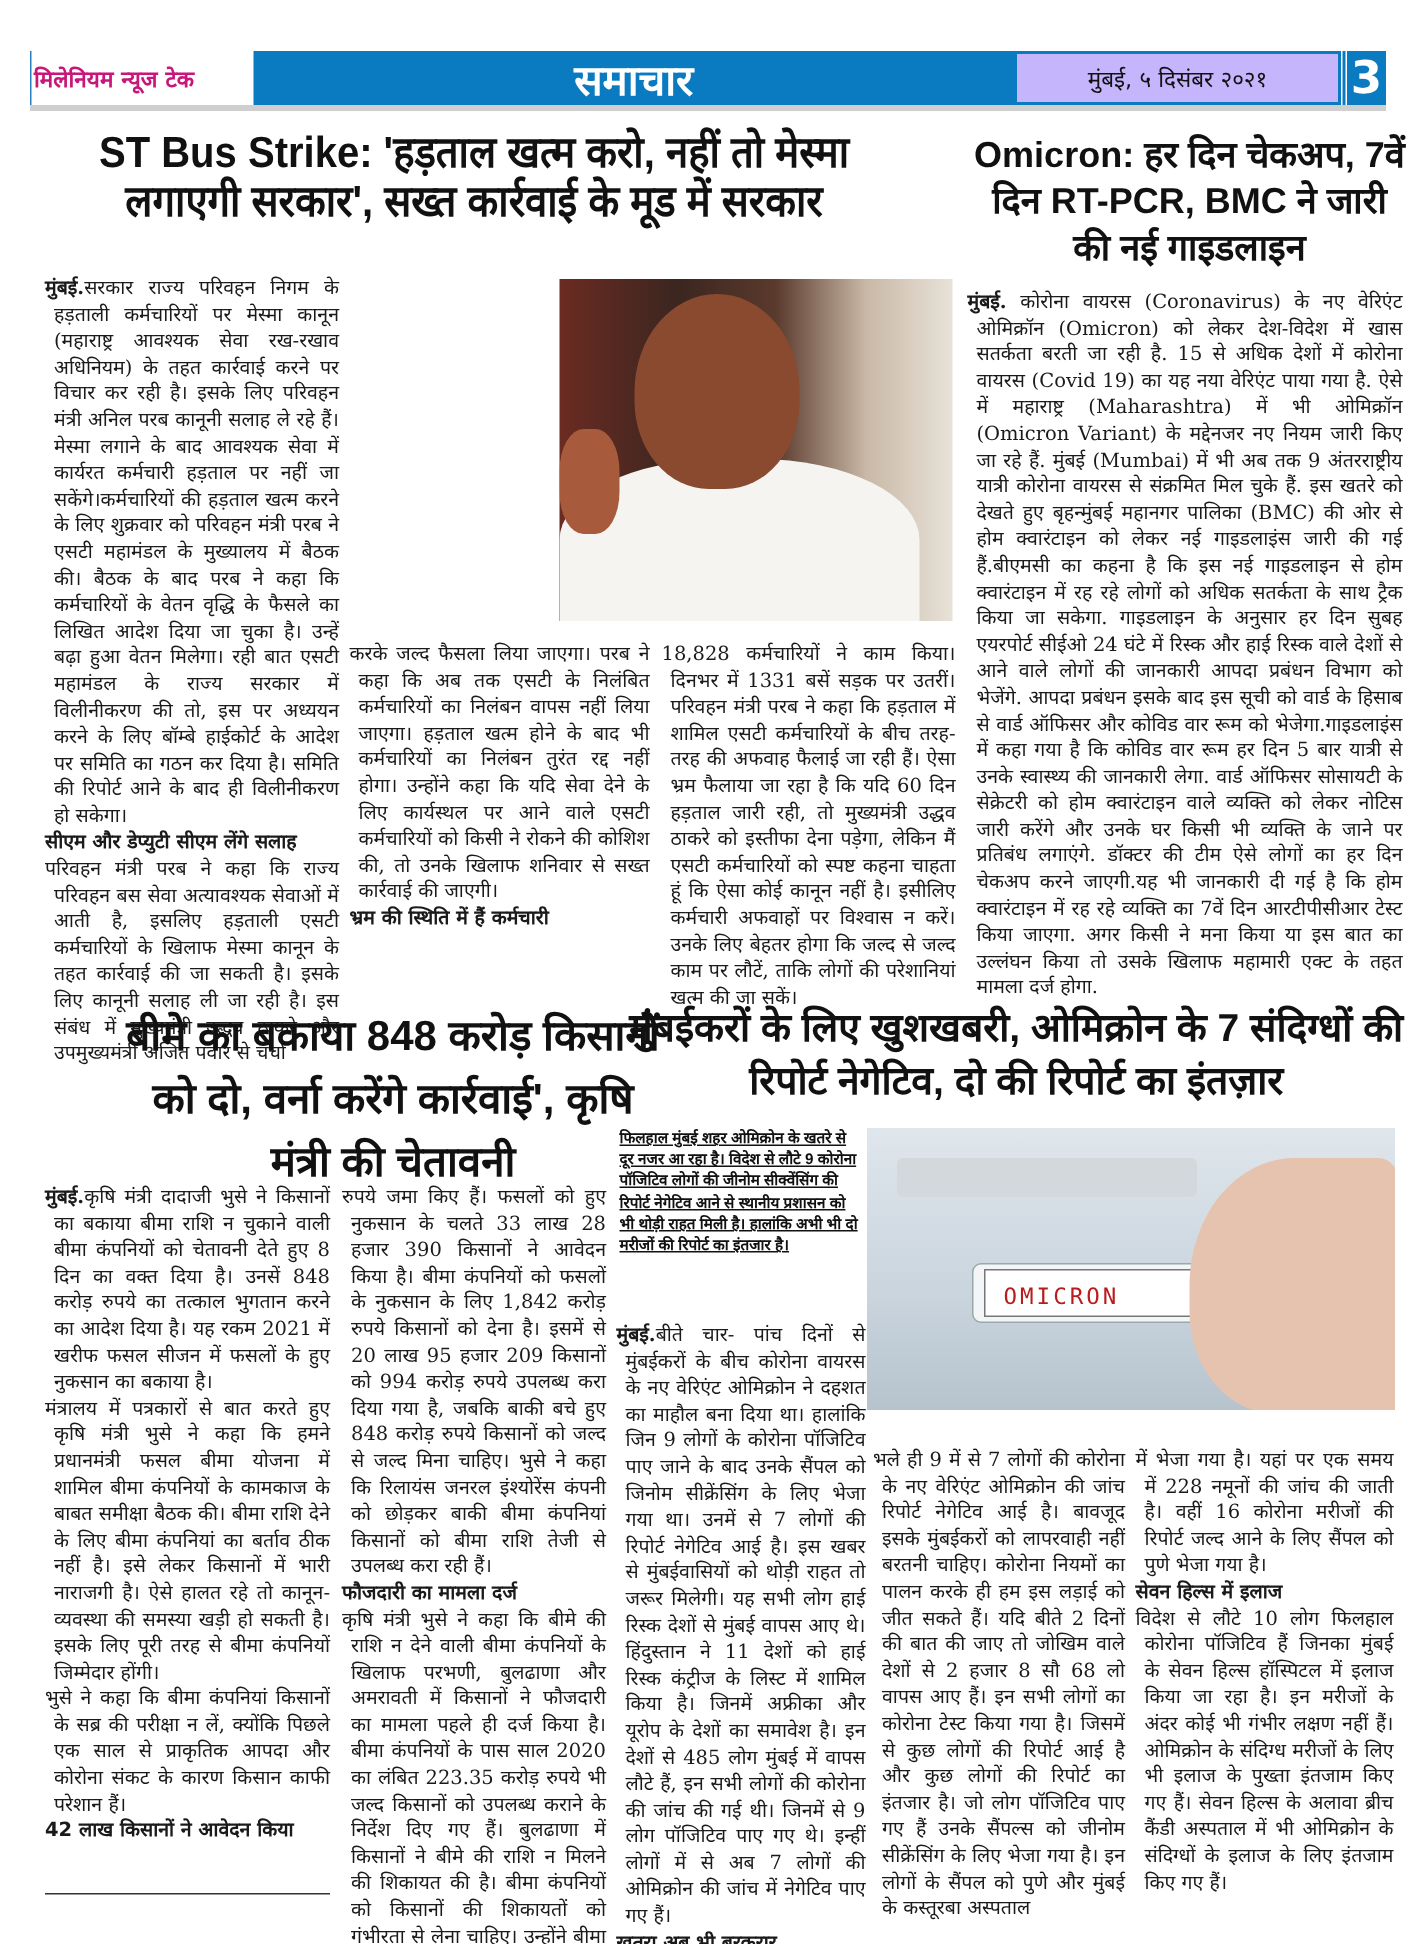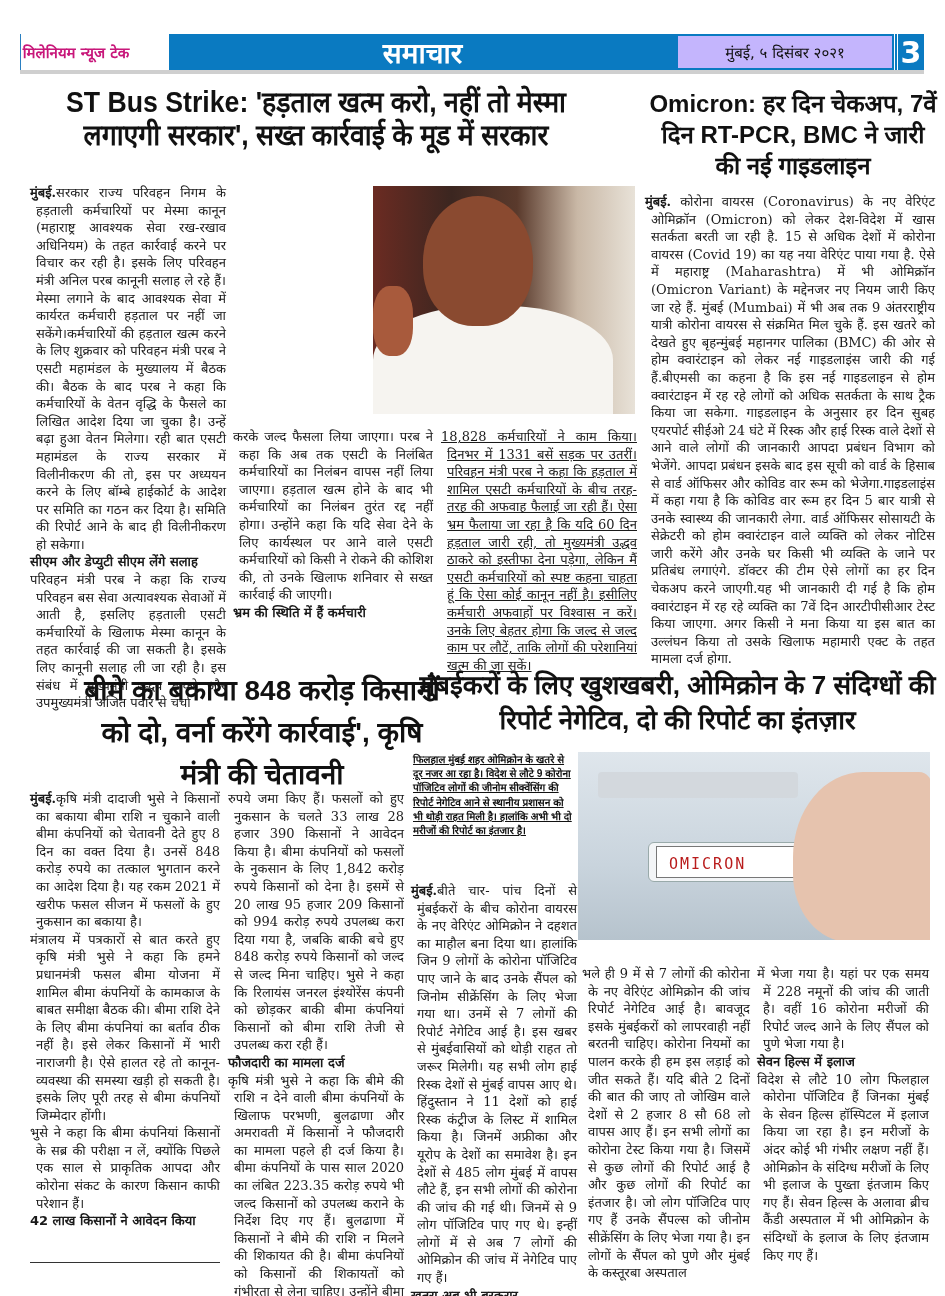--- a/index.html
+++ b/index.html
@@ -64,21 +64,21 @@
   <div class="p1-shirt"></div>
   <div class="p1-face"></div>
   <div class="p1-hand"></div>
 </div>
 
 <div class="col" style="left:233px; top:428px; width:200px;">
   <p>करके जल्द फैसला लिया जाएगा। परब ने कहा कि अब तक एसटी के निलंबित कर्मचारियों का निलंबन वापस नहीं लिया जाएगा। हड़ताल खत्म होने के बाद भी कर्मचारियों का निलंबन तुरंत रद्द नहीं होगा। उन्होंने कहा कि यदि सेवा देने के लिए कार्यस्थल पर आने वाले एसटी कर्मचारियों को किसी ने रोकने की कोशिश की, तो उनके खिलाफ शनिवार से सख्त कार्रवाई की जाएगी।</p>
   <p class="sub">भ्रम की स्थिति में हैं कर्मचारी</p>
 </div>
 
-<div class="col" style="left:441px; top:428px; width:196px;text-decoration:underline;">
+<div class="col" style="left:441px; top:428px; width:196px;">
   <p>18,828 कर्मचारियों ने काम किया। दिनभर में 1331 बसें सड़क पर उतरीं। परिवहन मंत्री परब ने कहा कि हड़ताल में शामिल एसटी कर्मचारियों के बीच तरह-तरह की अफवाह फैलाई जा रही हैं। ऐसा भ्रम फैलाया जा रहा है कि यदि 60 दिन हड़ताल जारी रही, तो मुख्यमंत्री उद्धव ठाकरे को इस्तीफा देना पड़ेगा, लेकिन मैं एसटी कर्मचारियों को स्पष्ट कहना चाहता हूं कि ऐसा कोई कानून नहीं है। इसीलिए कर्मचारी अफवाहों पर विश्वास न करें। उनके लिए बेहतर होगा कि जल्द से जल्द काम पर लौटें, ताकि लोगों की परेशानियां खत्म की जा सकें।</p>
 </div>
 
 <div class="headline h2">Omicron: हर दिन चेकअप, 7वें दिन RT-PCR, BMC ने जारी की नई गाइडलाइन</div>
 <div class="col" style="left:645px; top:193px; width:290px;">
   <p><span class="dl">मुंबई.</span><span> कोरोना वायरस (Coronavirus) के नए वेरिएंट ओमिक्रॉन (Omicron) को लेकर देश-विदेश में खास सतर्कता बरती जा रही है. 15 से अधिक देशों में कोरोना वायरस (Covid 19) का यह नया वेरिएंट पाया गया है. ऐसे में महाराष्ट्र (Maharashtra) में भी ओमिक्रॉन (Omicron Variant) के मद्देनजर नए नियम जारी किए जा रहे हैं. मुंबई (Mumbai) में भी अब तक 9 अंतरराष्ट्रीय यात्री कोरोना वायरस से संक्रमित मिल चुके हैं. इस खतरे को देखते हुए बृहन्मुंबई महानगर पालिका (BMC) की ओर से होम क्वारंटाइन को लेकर नई गाइडलाइंस जारी की गई हैं.बीएमसी का कहना है कि इस नई गाइडलाइन से होम क्वारंटाइन में रह रहे लोगों को अधिक सतर्कता के साथ ट्रैक किया जा सकेगा. गाइडलाइन के अनुसार हर दिन सुबह एयरपोर्ट सीईओ 24 घंटे में रिस्क और हाई रिस्क वाले देशों से आने वाले लोगों की जानकारी आपदा प्रबंधन विभाग को भेजेंगे. आपदा प्रबंधन इसके बाद इस सूची को वार्ड के हिसाब से वार्ड ऑफिसर और कोविड वार रूम को भेजेगा.गाइडलाइंस में कहा गया है कि कोविड वार रूम हर दिन 5 बार यात्री से उनके स्वास्थ्य की जानकारी लेगा. वार्ड ऑफिसर सोसायटी के सेक्रेटरी को होम क्वारंटाइन वाले व्यक्ति को लेकर नोटिस जारी करेंगे और उनके घर किसी भी व्यक्ति के जाने पर प्रतिबंध लगाएंगे. डॉक्टर की टीम ऐसे लोगों का हर दिन चेकअप करने जाएगी.यह भी जानकारी दी गई है कि होम क्वारंटाइन में रह रहे व्यक्ति का 7वें दिन आरटीपीसीआर टेस्ट किया जाएगा. अगर किसी ने मना किया या इस बात का उल्लंघन किया तो उसके खिलाफ महामारी एक्ट के तहत मामला दर्ज होगा.</span></p>
 </div>
 
 <div class="headline h3">बीमे का बकाया 848 करोड़ किसानों को दो, वर्ना करेंगे कार्रवाई', कृषि मंत्री की चेतावनी</div>
 <div class="col" style="left:30px; top:790px; width:190px;">

